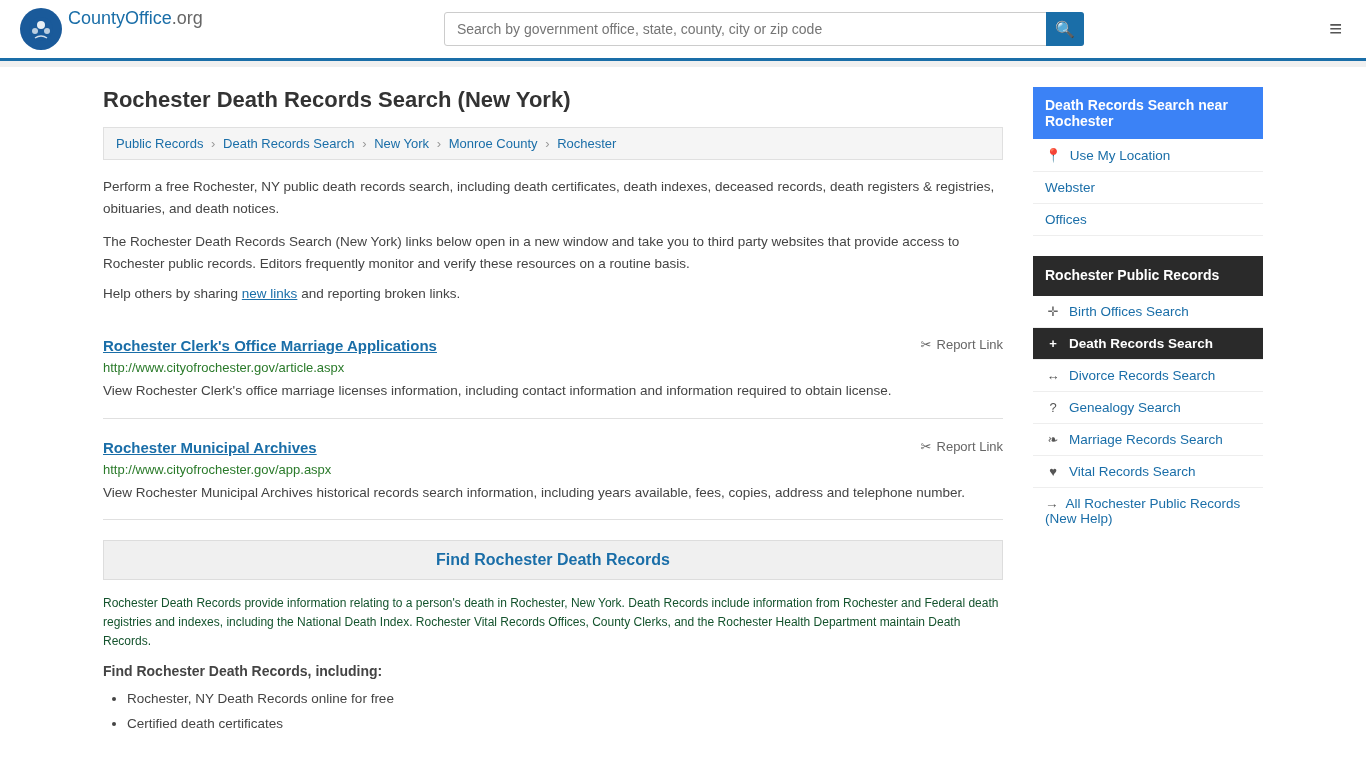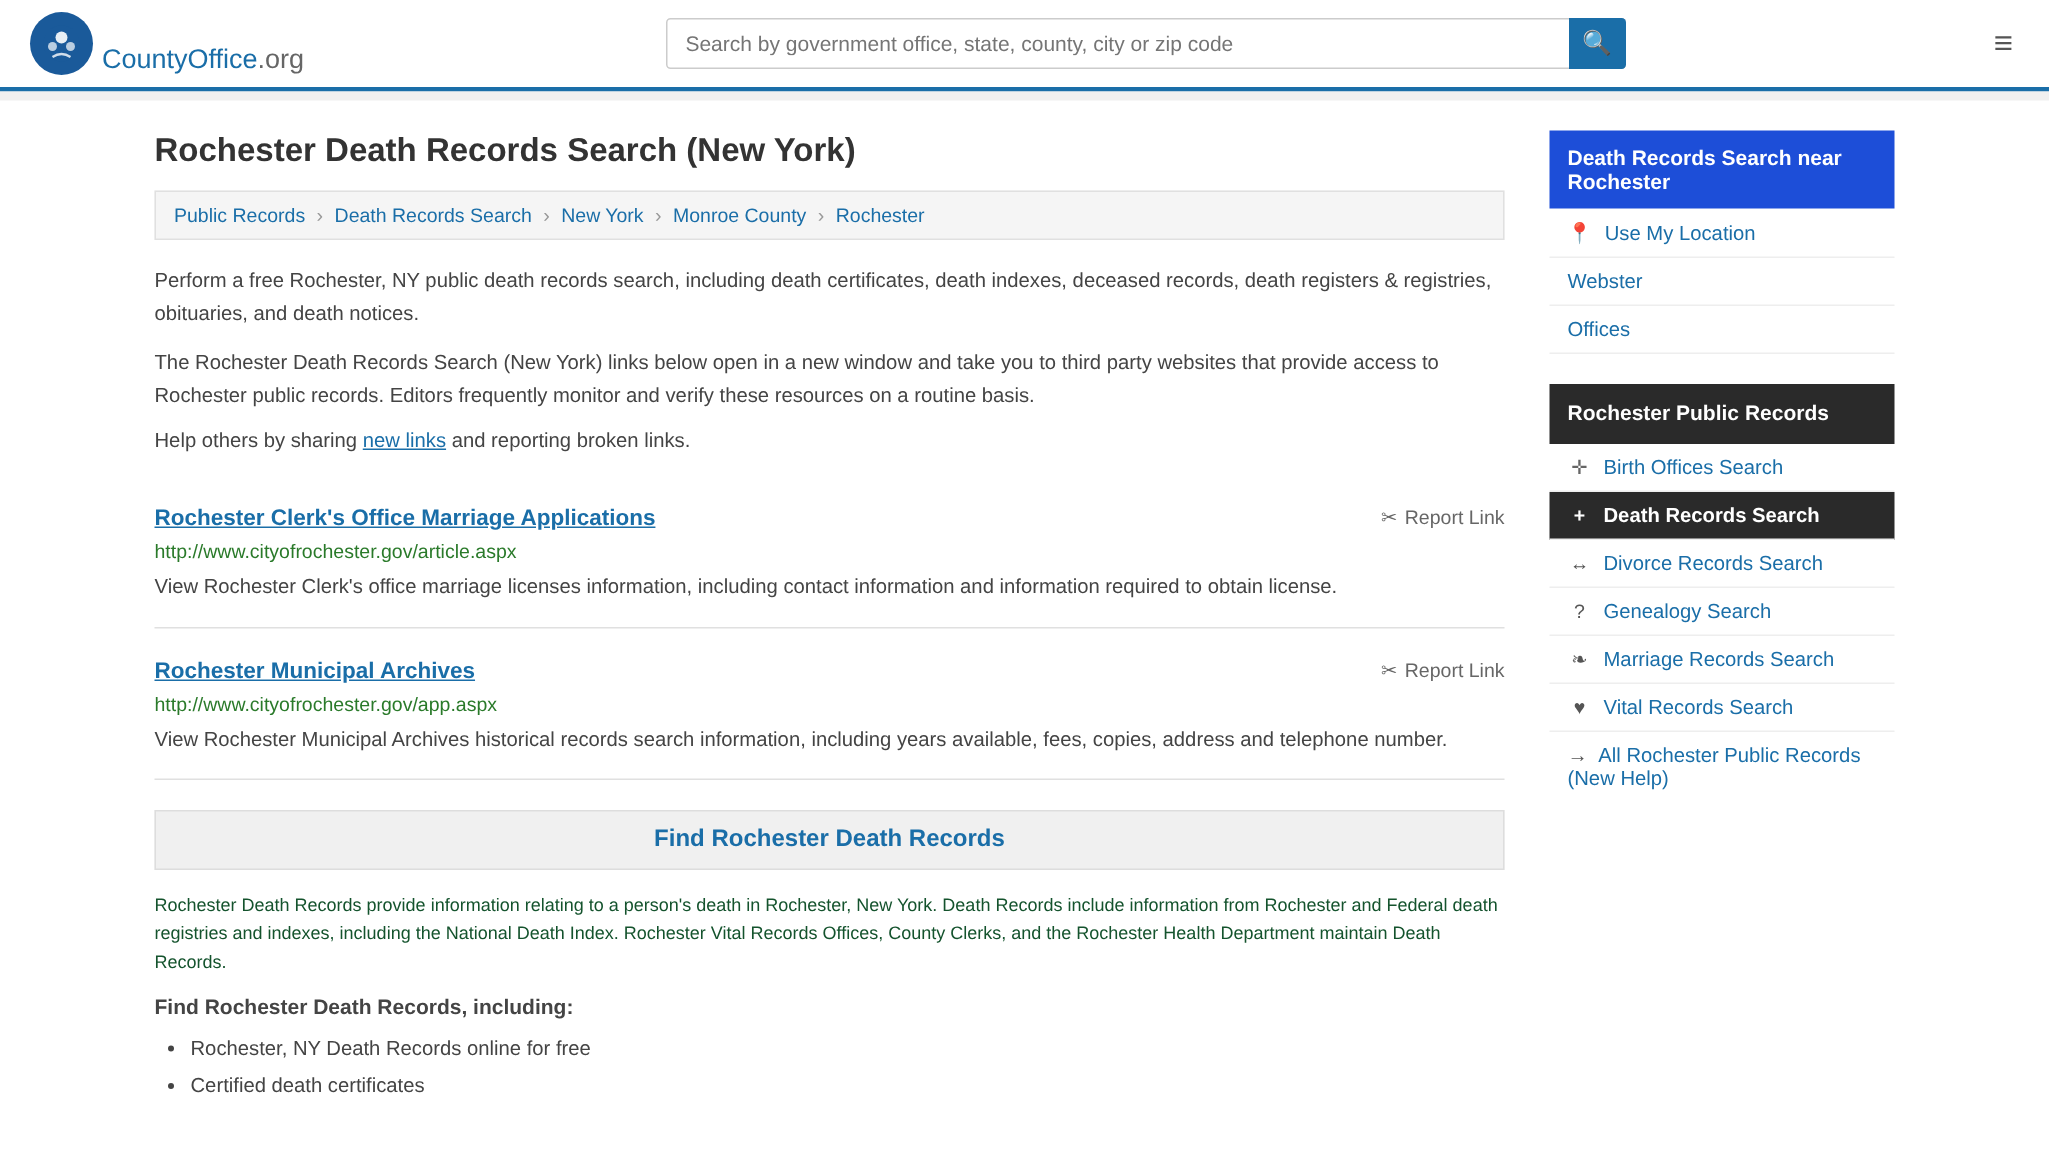--- a/index.html
+++ b/index.html
@@ -9,21 +9,21 @@
     .header {
       background: #fff;
       border-bottom: 3px solid #1a6ea8;
       padding: 8px 20px;
       display: flex;
       align-items: center;
       gap: 20px;
     }
     .logo-area {
       display: flex;
-      align-items: flex-end;
+      align-items: flex-start;
       gap: 6px;
       text-decoration: none;
     }
     .logo-circle {
       width: 42px;
       height: 42px;
       border-radius: 50%;
       background: #1a5a9a;
       display: flex;
       align-items: center;
@@ -241,21 +241,21 @@
     .sidebar-item.active a { color: #fff; text-decoration: none; }
     .sidebar-icon {
       font-size: 13px;
       color: #666;
       width: 16px;
       text-align: center;
     }
     .sidebar-item.active .sidebar-icon { color: #fff; }
 
     .sidebar-near-title {
-      background: #1d4ed8;
+      background: #3b82f6;
       color: #fff;
       padding: 10px 12px;
       font-size: 14px;
       font-weight: bold;
     }
     .sidebar-near-item {
       display: flex;
       align-items: center;
       gap: 8px;
       padding: 8px 12px;

